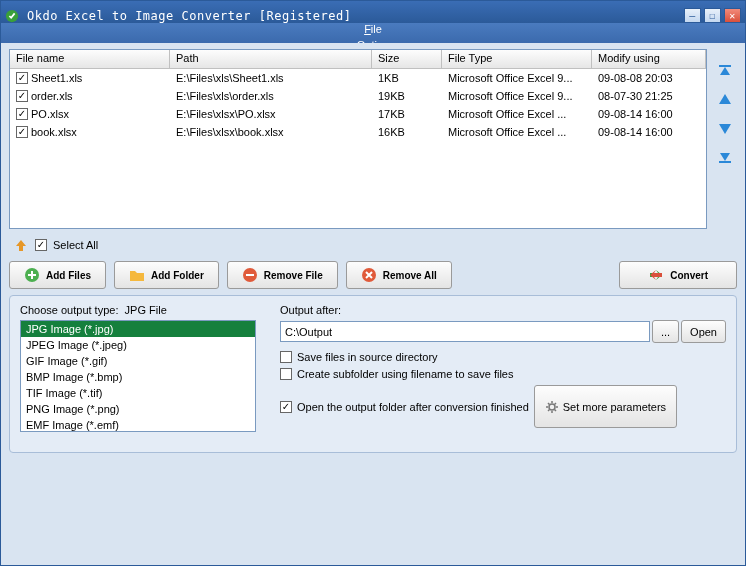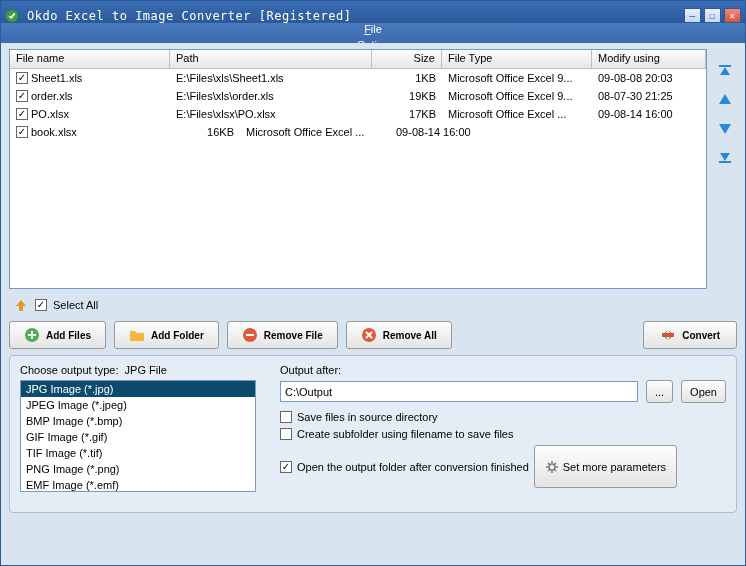--- a/index.html
+++ b/index.html
@@ -7,47 +7,47 @@
 .window { border: 1px solid #2b5a99; background: #d9e4f1; height: 566px; display: flex; flex-direction: column; }
 .titlebar { background: linear-gradient(#3a6db5, #2b5a99); height: 22px; display: flex; align-items: flex-end; padding: 0 4px; color: #fff; font-family: "MS Gothic", monospace; font-size: 12px; letter-spacing: 0.5px; }
 .titlebar .title { flex: 1; padding-left: 4px; }
 .titlebar .ctl { width: 17px; height: 15px; margin-left: 3px; border: 1px solid #2b5a99; display: flex; align-items: center; justify-content: center; font-size: 10px; background: linear-gradient(#e8f0fa, #c4d8f0); color: #2b5a99; cursor: pointer; }
 .titlebar .ctl.close { background: linear-gradient(#f28a7a, #d9503b); color: #fff; }
 .menubar { background: linear-gradient(#4a7bbf, #3b6aad); height: 20px; display: flex; align-items: center; padding: 0 6px; color: #fff; font-size: 11px; gap: 4px; flex-direction: column; }
 .menubar span { padding: 0 6px; cursor: pointer; }
 .menubar span u { text-decoration: underline; }
 .content { flex: 1; padding: 6px 8px 8px 8px; background: #d9e4f1; display: flex; flex-direction: column; gap: 6px; }
 .tablewrap { display: flex; gap: 6px; }
-.table { flex: 1; background: #fff; border: 1px solid #7a9ac0; height: 240px; overflow: hidden; }
+.table { flex: 1; background: #fff; border: 1px solid #7a9ac0; height: 180px; overflow: hidden; }
 .thead { display: flex; background: linear-gradient(#fdfdfd, #e6e6e6); border-bottom: 1px solid #c0c0c0; height: 19px; font-size: 11px; }
 .thead div { padding: 2px 6px; border-right: 1px solid #c0c0c0; }
 .col-name { width: 160px; }
 .col-path { width: 202px; }
-.col-size { width: 70px; text-align: right; }
+.col-size { width: 70px; text-align: left; }
 .col-type { width: 150px; }
 .col-date { flex: 1; }
 .trow { display: flex; height: 18px; align-items: center; font-size: 11px; }
 .trow div { padding: 1px 6px; white-space: nowrap; overflow: hidden; }
 .trow .col-name { display: flex; align-items: center; gap: 3px; }
 .chk { width: 12px; height: 12px; border: 1px solid #666; background: #fff; display: inline-flex; align-items: center; justify-content: center; font-size: 10px; line-height: 1; color: #000; }
 .vbtns { width: 24px; display: flex; flex-direction: column; gap: 10px; padding-top: 14px; align-items: center; }
 .vbtns svg { cursor: pointer; }
 .selectrow { display: flex; align-items: center; gap: 6px; padding: 2px 4px; }
 .btnrow { display: flex; gap: 8px; align-items: center; }
 .btn { background: linear-gradient(#fdfdfd, #e4e4e4); border: 1px solid #9a9a9a; border-radius: 3px; height: 28px; padding: 0 14px; display: flex; align-items: center; gap: 6px; font-size: 10px; cursor: pointer; font-weight: bold; }
 .btn .ico { width: 16px; height: 16px; display: flex; align-items: center; justify-content: center; }
-.btn.convert { margin-left: auto; padding: 0 16px; text-align: center; }
+.btn.convert { margin-left: auto; padding: 0 28px; text-align: center; }
 .panel { border: 1px solid #a8bdd8; border-radius: 4px; background: #e4ecf6; padding: 8px 10px 10px 10px; display: flex; gap: 24px; flex: 0 0 158px; }
 .panel .left { width: 236px; }
 .panel .right { flex: 1; }
 .outlabel { font-size: 11px; margin-bottom: 4px; }
 .listbox { border: 1px solid #7a9ac0; background: #fff; height: 112px; overflow-y: scroll; font-size: 11px; }
 .listbox div { padding: 2px 5px; cursor: pointer; }
-.listbox .sel { background: #0c4a6e; color: #fff; }
-.field { display: flex; gap: 8px; align-items: center; margin-bottom: 8px; }
+.listbox .sel { background: #15803d; color: #fff; }
+.field { display: flex; gap: 2px; align-items: center; margin-bottom: 8px; }
 .field input[type=text] { flex: 1; border: 1px solid #7a9ac0; height: 21px; padding: 2px 4px; font-size: 11px; }
 .smbtn { background: linear-gradient(#fdfdfd, #e4e4e4); border: 1px solid #9a9a9a; border-radius: 3px; height: 23px; padding: 0 8px; font-size: 11px; cursor: pointer; }
 .cbrow { display: flex; align-items: center; gap: 5px; margin-bottom: 5px; font-size: 11px; }
 .setmore { float: right; display: flex; align-items: center; gap: 4px; }
 .titlebar .appicon { width:14px; height:14px; margin-right:4px; }
 </style>
 </head>
 <body>
 
 <div class="window">
@@ -107,20 +107,21 @@
               <div class="col-path">E:\Files\xlsx\PO.xlsx</div>
               <div class="col-size">17KB</div>
               <div class="col-type">Microsoft Office Excel ...</div>
               <div class="col-date">09-08-14 16:00</div>
             </div>
             <div class="trow">
               <div class="col-name">
                 <span class="chk">✓</span>
                 <span>book.xlsx</span>
               </div>
+              <div class="col-path">E:\Files\xlsx\book.xlsx</div>
               <div class="col-size">16KB</div>
               <div class="col-type">Microsoft Office Excel ...</div>
               <div class="col-date">09-08-14 16:00</div>
             </div>
           </div>
       </div>
       <div class="vbtns">
         <svg width="18" height="18">
             <rect x="3" y="2" width="12" height="2" fill="#2b88d8"></rect>
             <path d="M9 4 L14 12 L4 12 Z" fill="#2b88d8"></path>
@@ -194,22 +195,22 @@
     </div>
 
     <div class="panel">
       <div class="left">
         <div class="outlabel">
           <span>Choose output type:</span>&nbsp;&nbsp;<span>JPG File</span>
         </div>
         <div class="listbox" id="typelist">
             <div class="sel">JPG Image (*.jpg)</div>
             <div>JPEG Image (*.jpeg)</div>
+            <div>GIF Image (*.gif)</div>
             <div>BMP Image (*.bmp)</div>
-            <div>GIF Image (*.gif)</div>
             <div>TIF Image (*.tif)</div>
             <div>PNG Image (*.png)</div>
             <div>EMF Image (*.emf)</div>
           </div>
       </div>
       <div class="right">
         <div class="outlabel">Output after:</div>
         <div class="field">
           <input type="text" value="C:\Output" style="">
           <button class="smbtn">...</button>

